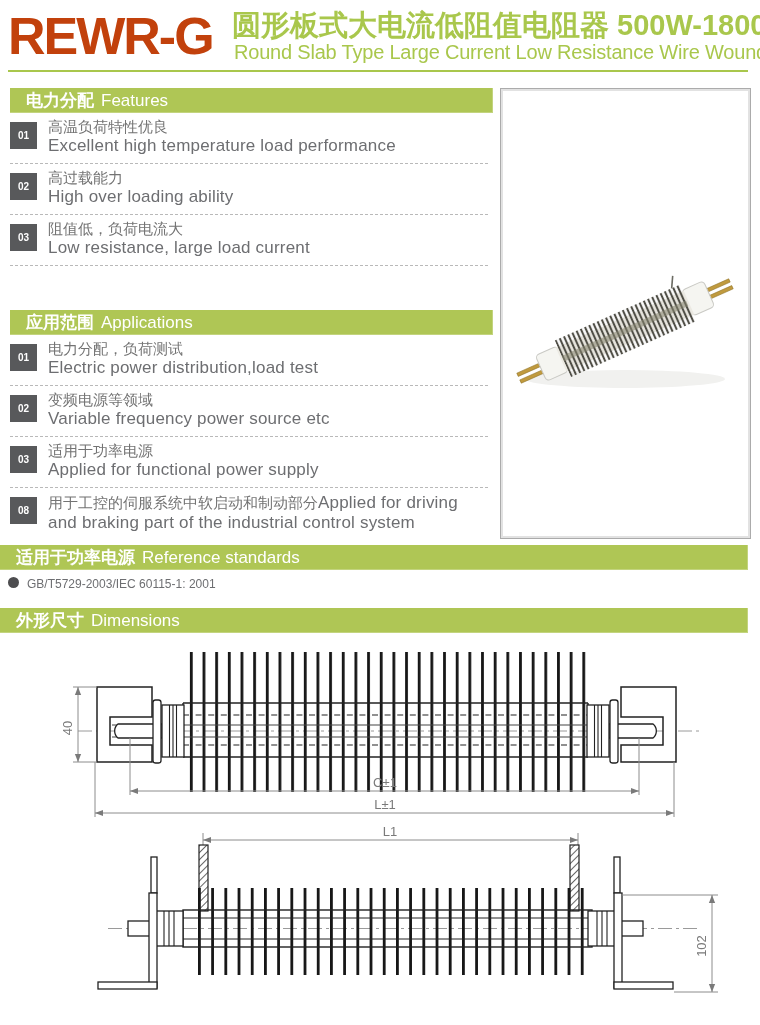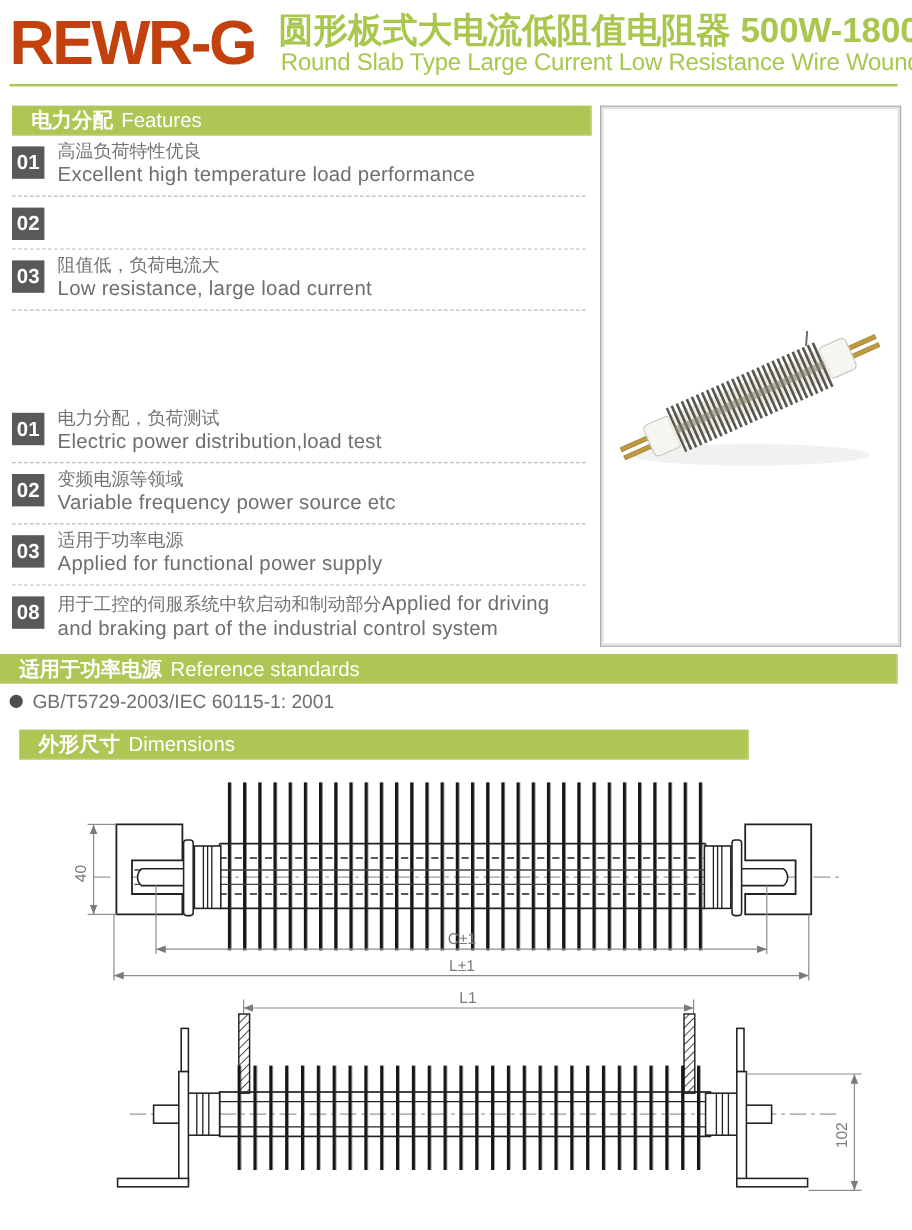--- a/index.html
+++ b/index.html
@@ -16,40 +16,40 @@
   .hrule{position:absolute;left:8px;top:70px;width:740px;height:2px;background:#a9c74c;}
 
   
   .bar{position:absolute;height:25px;line-height:25px;background:#afc655;color:#fff;
        font-size:17px;font-weight:700;padding-left:16px;box-sizing:border-box;
        box-shadow:inset -1px -1px 0 #c3d47e;white-space:nowrap;}
   .bar .sp{margin-left:7px;font-weight:400;}
   .bar-features{left:10px;top:88px;width:483px;}
   .bar-apps{left:10px;top:310px;width:483px;}
   .bar-standards{left:0;top:545px;width:748px;}
-  .bar-dims{left:16px;top:608px;width:608px;}
+  .bar-dims{left:0;top:608px;width:748px;}
 
   
   .rows{position:absolute;left:10px;width:478px;}
   .rows-features{top:113px;}
   .rows-apps{top:335px;}
   .row{display:flex;align-items:flex-start;padding:5px 0 7px 0;
        border-bottom:1px dashed #b9b9b9;}
   .row.last{border-bottom:none;}
   .badge{flex:0 0 27px;height:27px;margin-top:4px;background:#58595b;color:#fff;
-         font-size:17px;font-weight:700;text-align:center;line-height:27px;}
+         font-size:10px;font-weight:700;text-align:center;line-height:27px;}
   .txt{margin-left:11px;}
   .zh{font-size:15px;line-height:18px;color:#737373;}
   .en{font-size:17px;line-height:20px;color:#6d6e71;letter-spacing:0.2px;}
   .flow{font-size:0;}
   .flow .zh,.flow .en{display:inline;font-size:15px;line-height:20px;vertical-align:baseline;}
   .flow .en{font-size:17px;}
 
   
-  .std-line{position:absolute;left:8px;top:577px;font-size:16px;color:#6d6e71;}
+  .std-line{position:absolute;left:8px;top:577px;font-size:12px;color:#6d6e71;}
   .dot{display:inline-block;width:11px;height:11px;border-radius:50%;
        background:#4d4d4f;margin-right:8px;}
 
   
   .photo-box{position:absolute;left:500px;top:88px;width:249px;height:449px;
              border:1px solid #ababab;box-shadow:inset 0 0 0 2px #e2e2e2;background:#fff;}
 
   
   .draw{position:absolute;left:0;}
   .d1{top:640px;}
@@ -73,30 +73,37 @@
   <div class="rows rows-features">
     <div class="row">
       <span class="badge">01</span>
       <div class="txt">
         <div class="zh">高温负荷特性优良</div>
         <div class="en">Excellent high temperature load performance</div>
       </div>
     </div>
     <div class="row">
       <span class="badge">02</span>
+      <div class="txt">
+        <div class="zh">高过载能力</div>
+        <div class="en">High over loading ability</div>
+      </div>
     </div>
     <div class="row">
       <span class="badge">03</span>
       <div class="txt">
         <div class="zh">阻值低，负荷电流大</div>
         <div class="en">Low resistance, large load current</div>
       </div>
     </div>
   </div>
 
+  <div class="bar bar-apps">
+    <span>应用范围</span><span class="sp">Applications</span>
+  </div>
   <div class="rows rows-apps">
     <div class="row">
       <span class="badge">01</span>
       <div class="txt">
         <div class="zh">电力分配，负荷测试</div>
         <div class="en">Electric power distribution,load test</div>
       </div>
     </div>
     <div class="row">
       <span class="badge">02</span>

